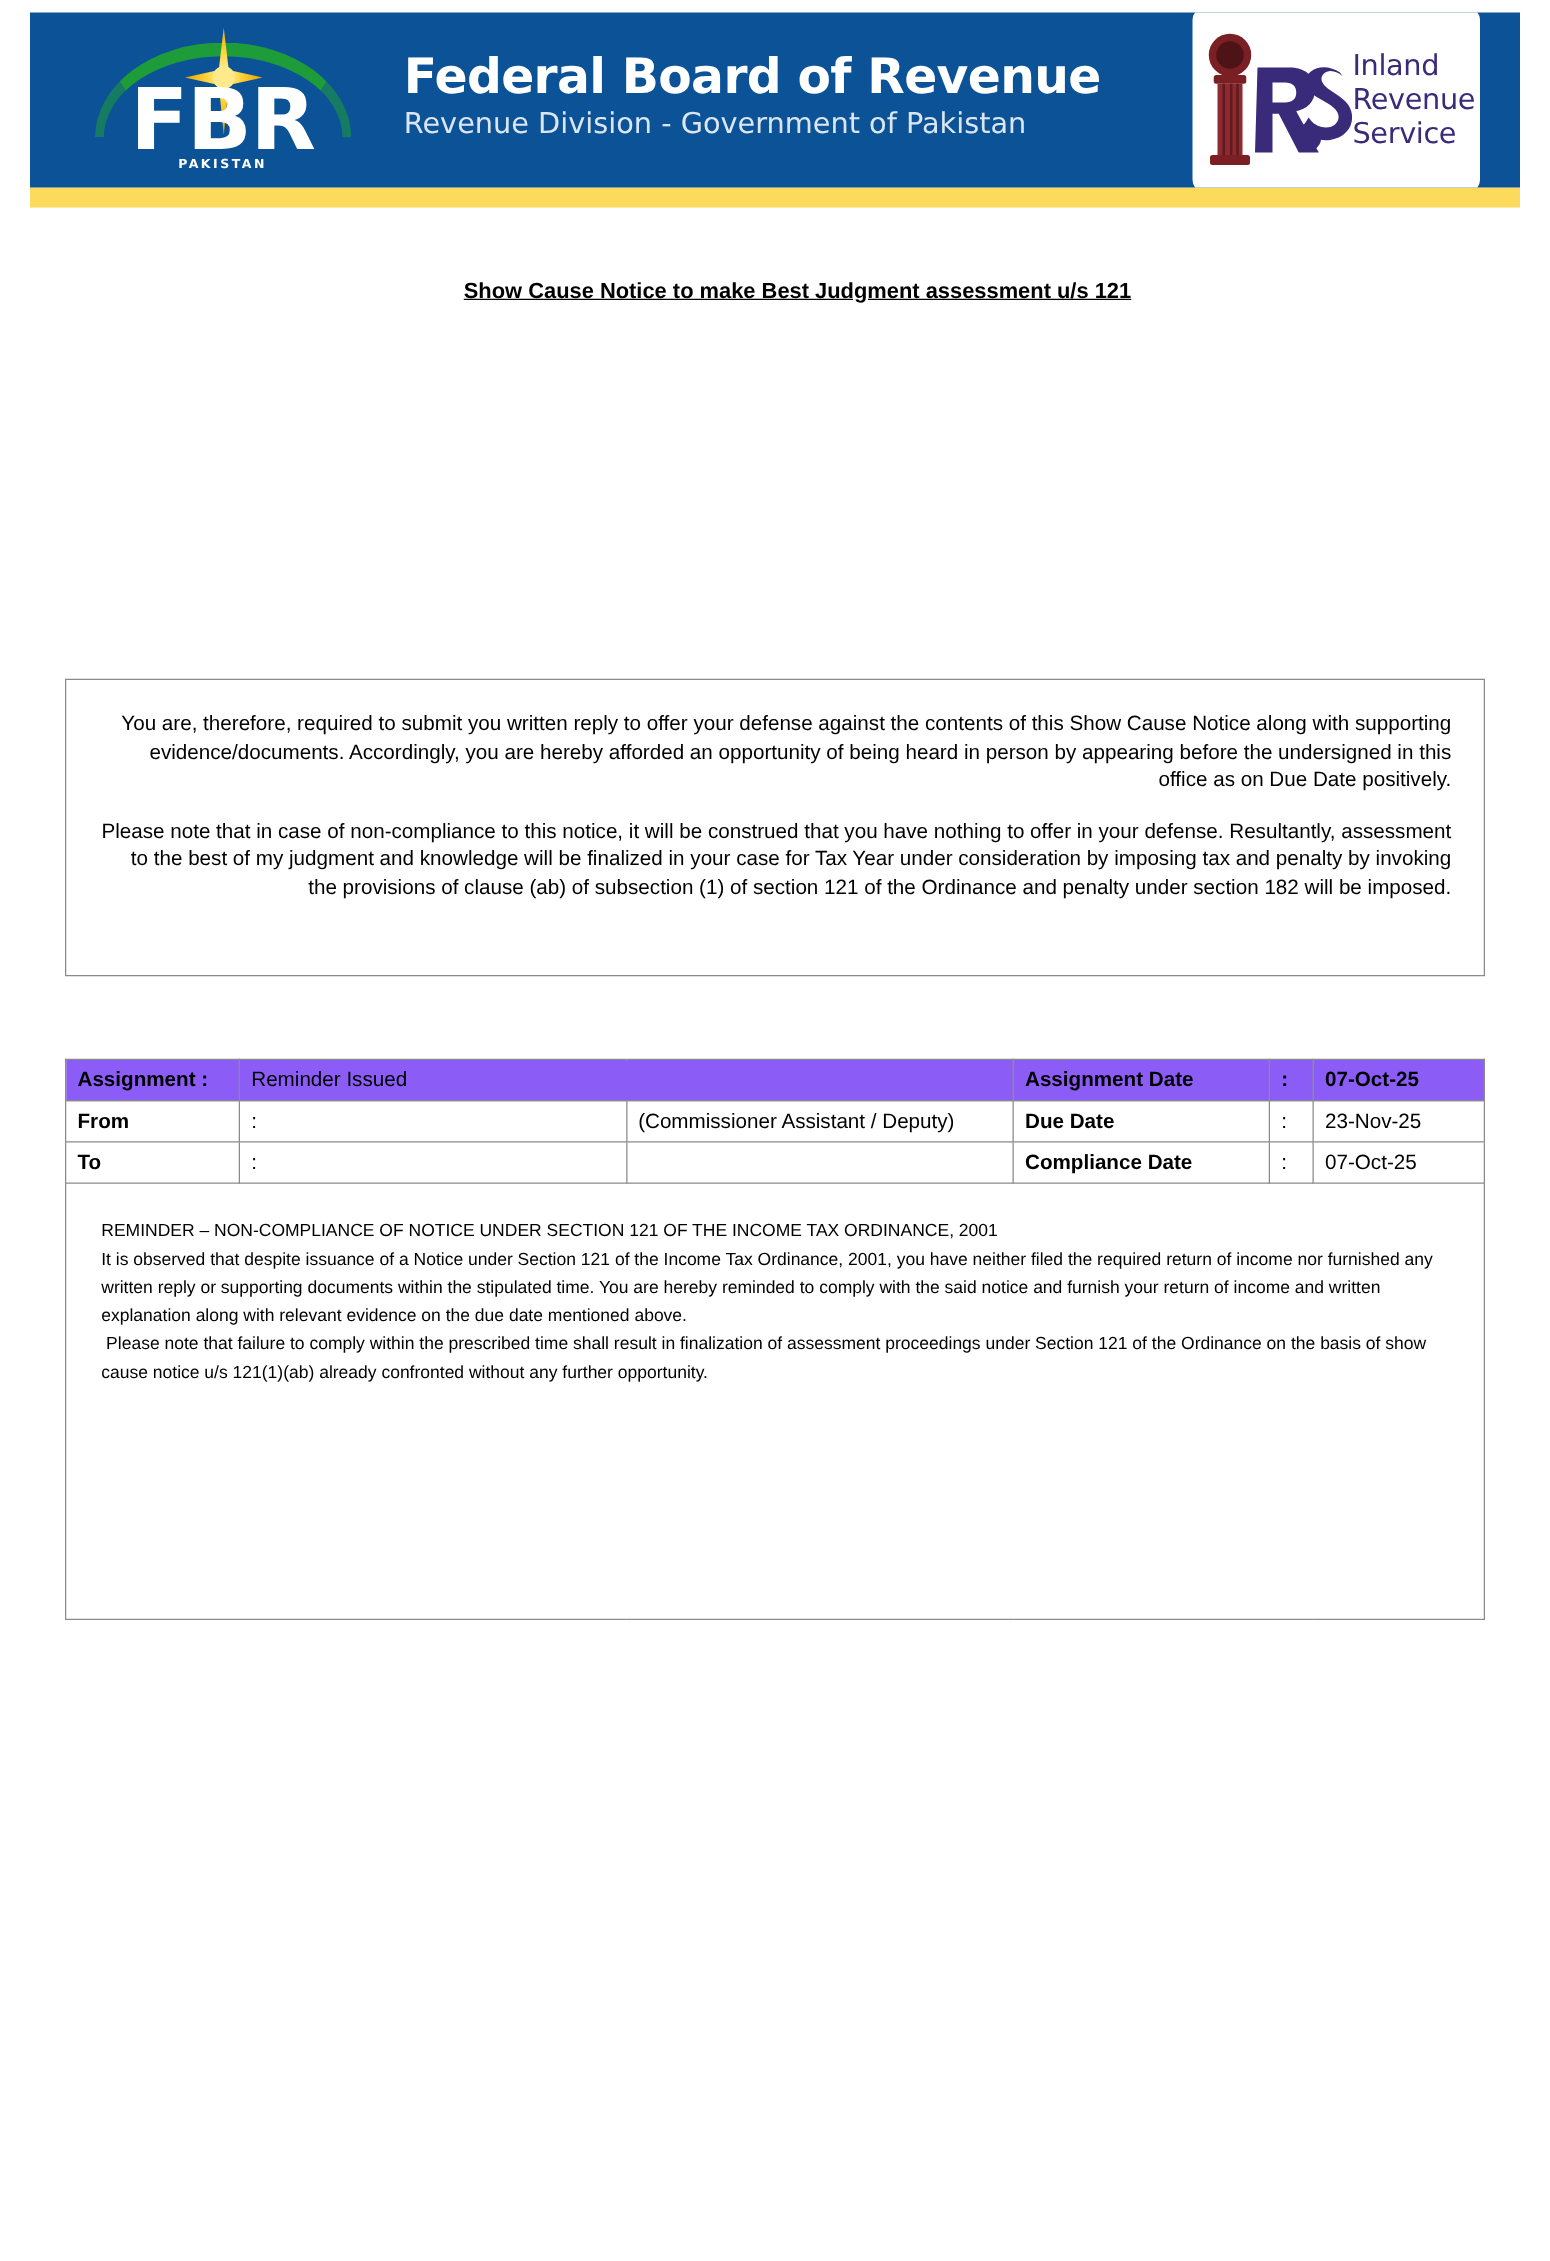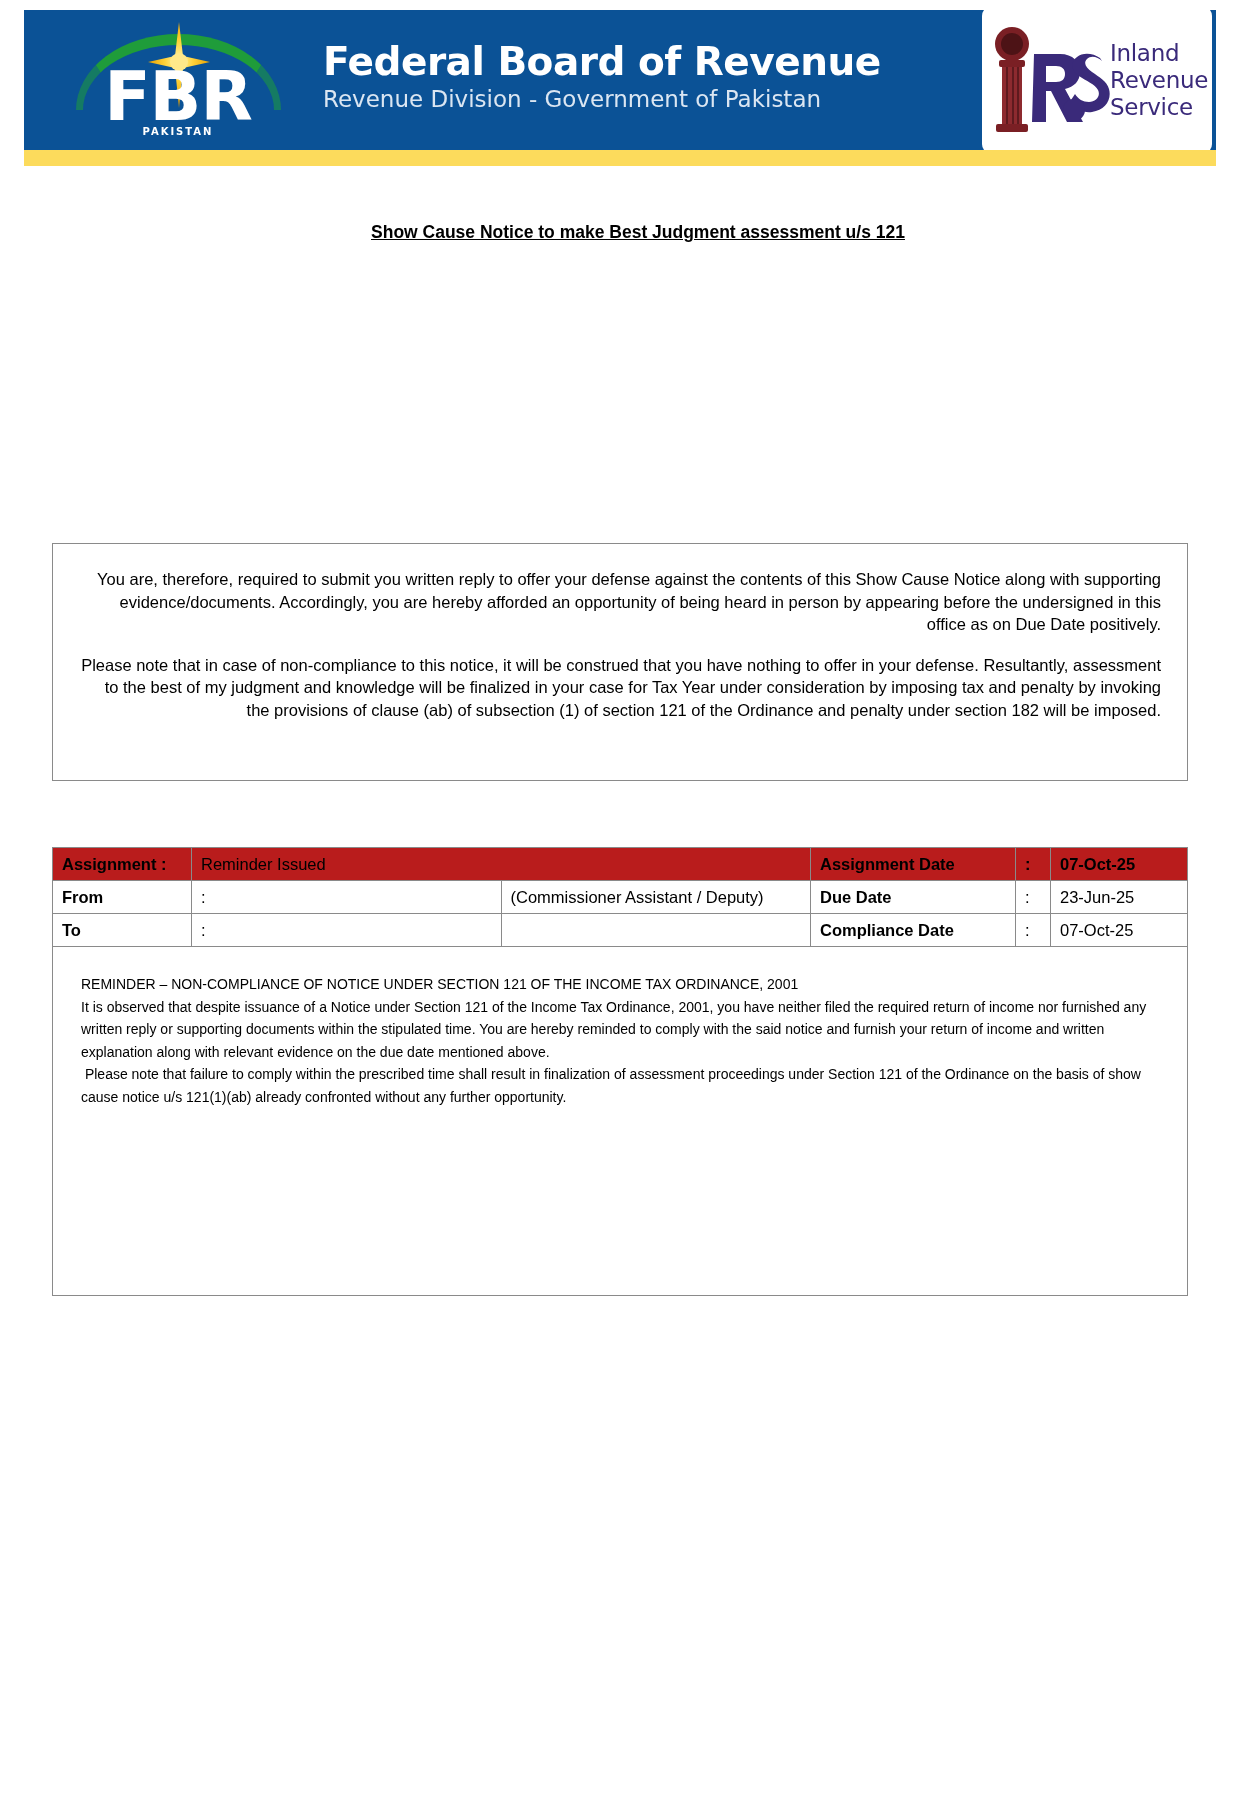--- a/index.html
+++ b/index.html
@@ -114,21 +114,21 @@
     color: #dbe6f2;
     line-height: 30px;
     font-family: "DejaVu Sans", sans-serif;
   }
 
   
   .irs-box {
     flex: none;
     width: 230px;
     height: 148px;
-    margin-right: 4px;
+    margin-right: 32px;
     background: #ffffff;
     border-radius: 10px;
     display: flex;
     align-items: center;
     overflow: hidden;
   }
   .irs-mark {
     position: relative;
     width: 128px;
     height: 112px;
@@ -185,21 +185,21 @@
     table-layout: fixed;
   }
   .assign-table td {
     border: 1px solid #8a8a8a;
     padding: 5px 9px;
     font-size: 16.5px;
     vertical-align: top;
     line-height: 22px;
   }
   tr.hdr-row td {
-    background: #b91c1c;
+    background: #8b5cf6;
     font-weight: bold;
   }
   td.lbl { width: 120px; font-weight: bold; white-space: nowrap; }
   td.colon { width: 16px; text-align: left; }
   td.val { }
   td.rlbl { width: 186px; font-weight: bold; white-space: nowrap; }
   td.rcolon { width: 16px; }
   td.rval { width: 118px; white-space: nowrap; }
 
   tr.plain-row td.lbl { font-weight: bold; }
@@ -316,21 +316,21 @@
       <td class="rlbl">Assignment Date</td>
       <td class="rcolon">:</td>
       <td class="rval">07-Oct-25</td>
     </tr>
     <tr class="plain-row">
       <td class="lbl">From</td>
       <td class="colon">:</td>
       <td class="val">(Commissioner Assistant / Deputy)</td>
       <td class="rlbl">Due Date</td>
       <td class="rcolon">:</td>
-      <td class="rval">23-Jun-25</td>
+      <td class="rval">23-Nov-25</td>
     </tr>
     <tr class="plain-row">
       <td class="lbl">To</td>
       <td class="colon">:</td>
       <td class="val"></td>
       <td class="rlbl">Compliance Date</td>
       <td class="rcolon">:</td>
       <td class="rval">07-Oct-25</td>
     </tr>
     <tr>

